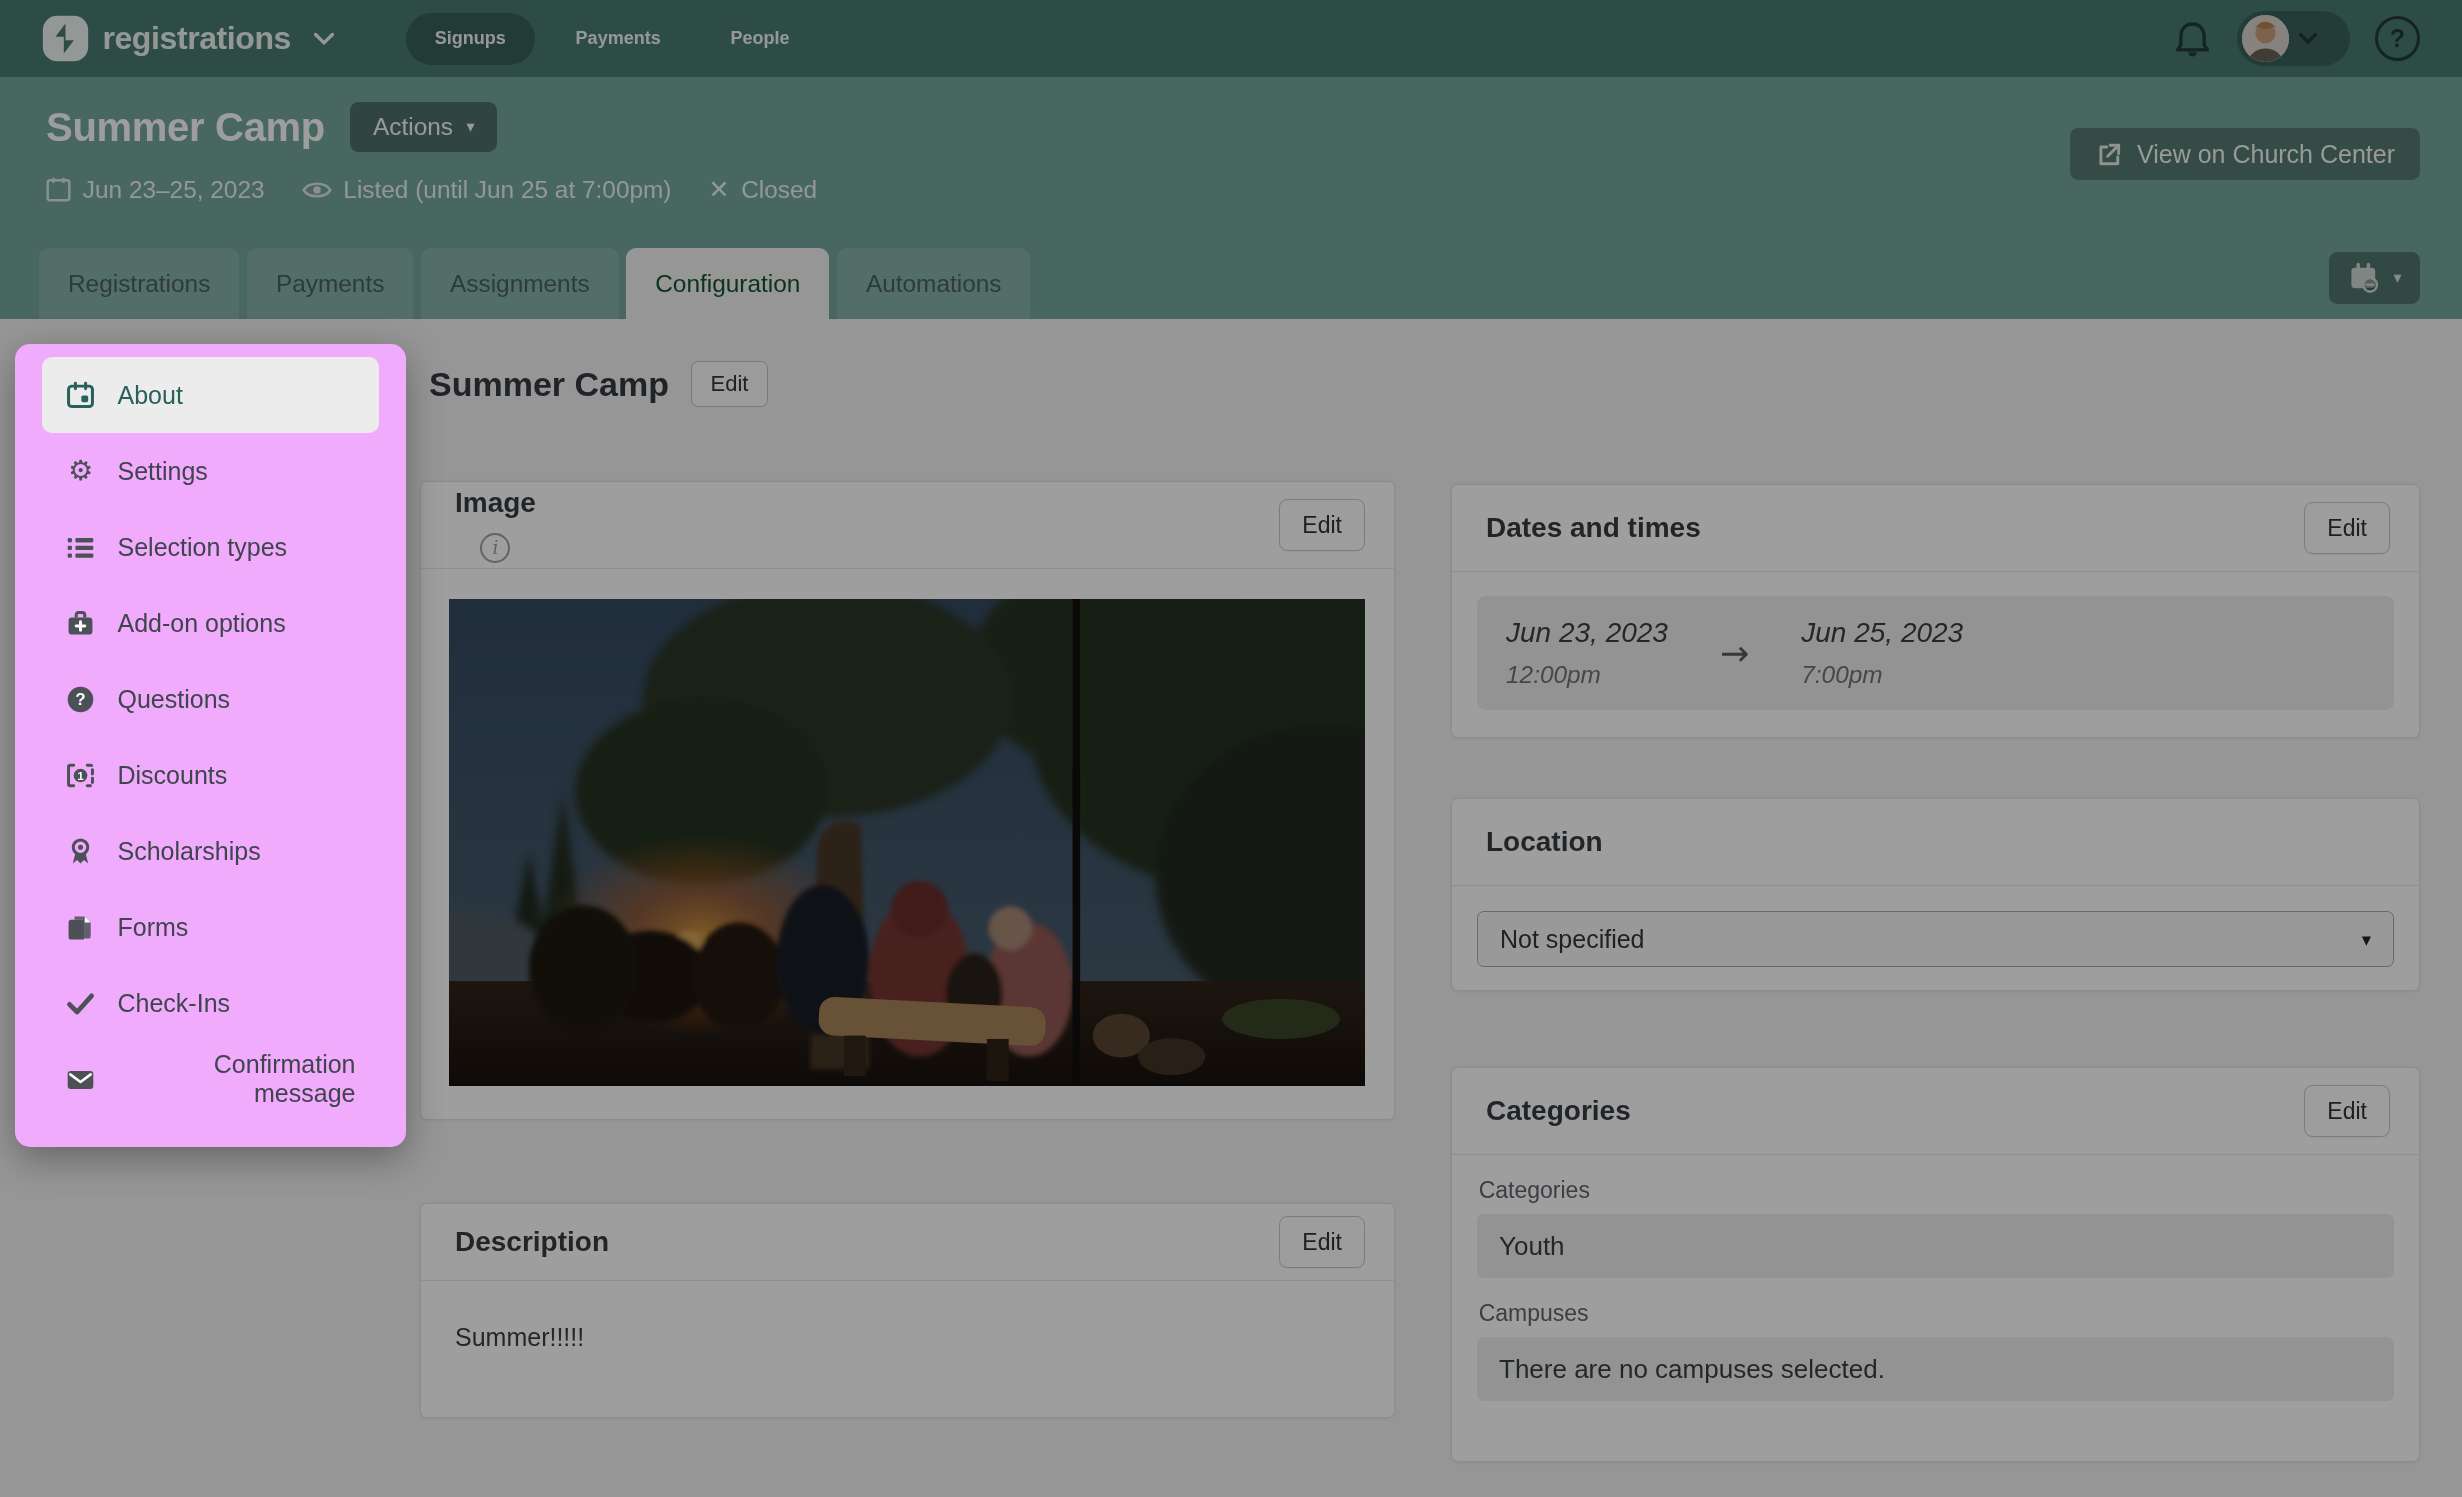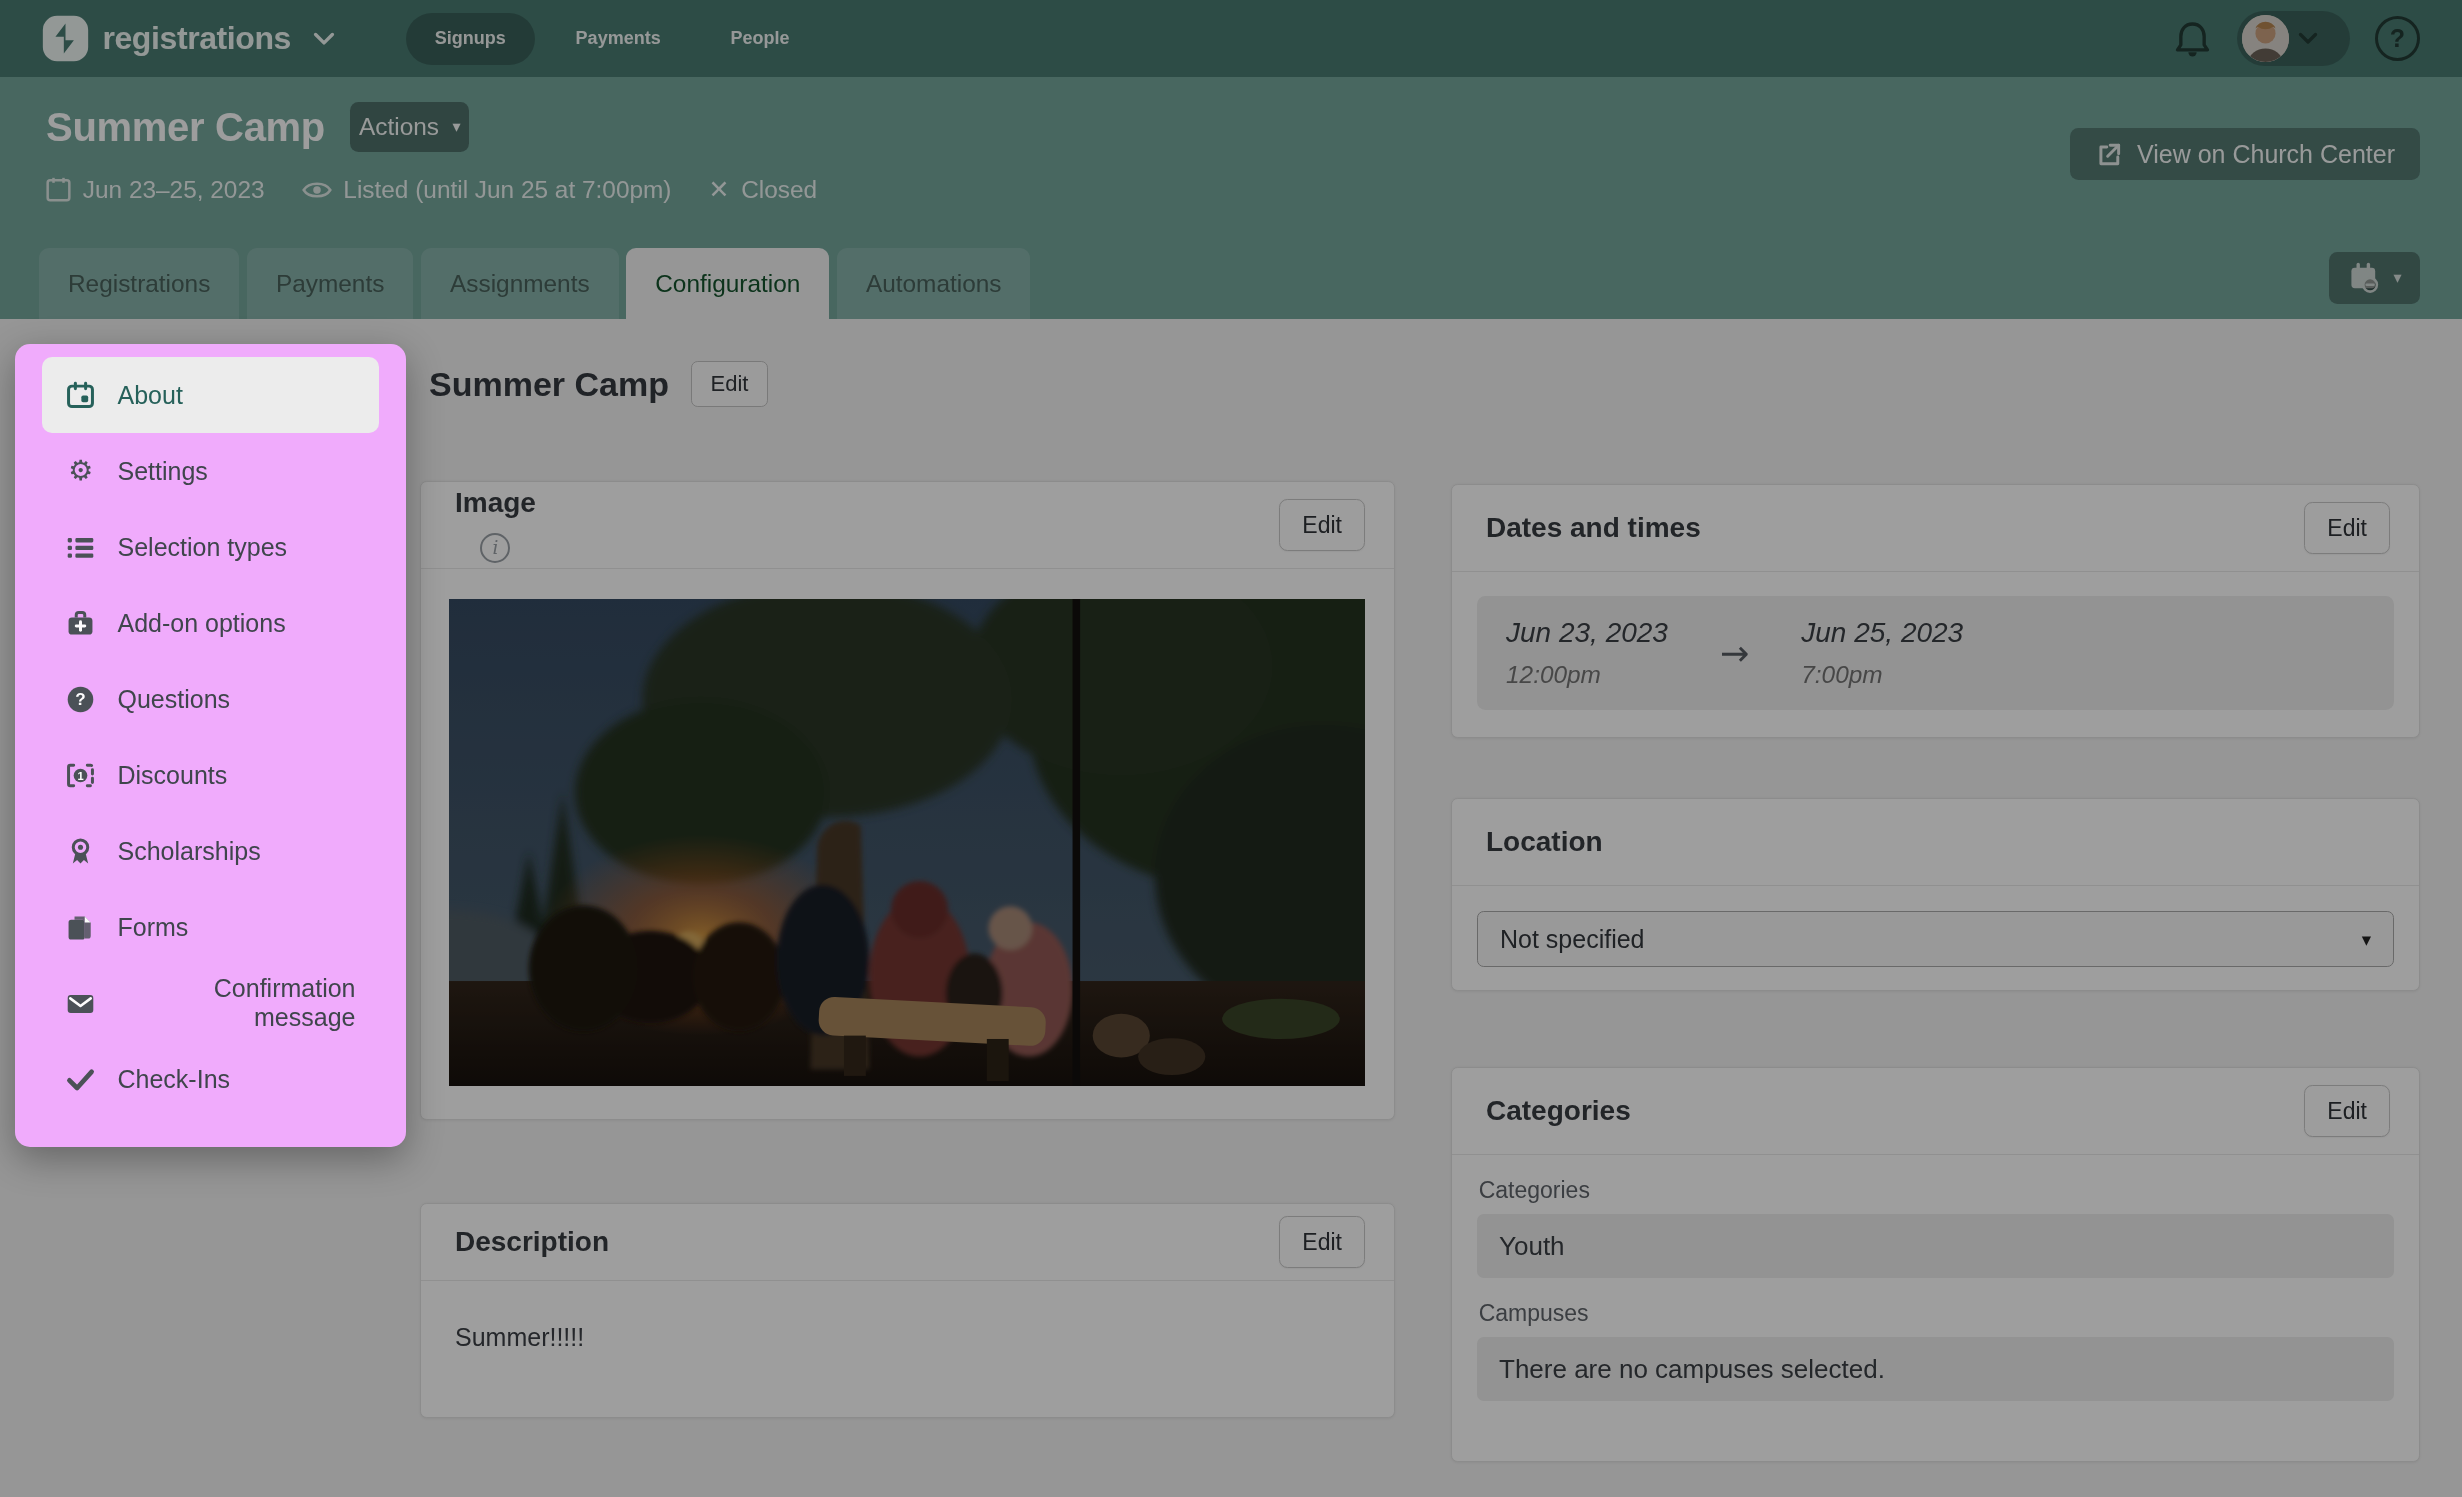--- a/index.html
+++ b/index.html
@@ -35,21 +35,21 @@
     color:#223b35;font-size:25px;font-weight:700;}
   
   .hero{
     position:absolute;top:77px;left:0;width:2462px;height:242px;background:#74a69c;
     box-sizing:border-box;padding:25px 42px 0 46px;
   }
   .hero-title-row{display:flex;align-items:center;gap:25px;}
   .hero-title{font-size:40px;font-weight:600;color:#fdfefe;letter-spacing:-0.3px;}
   .actions-btn{
     height:50px;border-radius:8.4px;background:rgba(0,0,0,0.32);
-    display:flex;align-items:center;gap:13.4px;padding:0 9px;cursor:pointer;
+    display:flex;align-items:center;gap:13.4px;padding:0 23px;cursor:pointer;
     color:rgba(255,255,255,0.95);font-size:24.4px;
   }
   .caret{font-size:16px;line-height:1;font-family:"DejaVu Sans",sans-serif;}
   .view-btn{
     position:absolute;top:51px;right:42px;height:52px;border-radius:8.4px;
     background:rgba(0,0,0,0.27);display:flex;align-items:center;gap:15px;padding:0 25px;
     color:rgba(255,255,255,0.95);font-size:25px;cursor:pointer;
   }
   .date-row{display:flex;align-items:center;gap:37px;margin-top:23.5px;
     color:rgba(255,255,255,0.88);font-size:24.4px;}
@@ -466,29 +466,29 @@
         <path d="M10 4 h12 l7 7 v16 a3 3 0 0 1 -3 3 h-4 V11 a3 3 0 0 0 -3 -3 h-9 Z" fill="#4b5157" opacity="0.85"></path>
         <path d="M22 4 l7 7 h-7 Z" fill="#fcfcfc"></path>
       </svg>
     </span>
     <span>Forms</span>
   </div>
 
   <div class="side-item">
     <span class="side-ic">
       <svg width="29" height="29" viewBox="0 0 34 34">
+        <path d="M4 18 L13 27 L30 8" fill="none" stroke="#4b5157" stroke-width="5.5" stroke-linecap="round" stroke-linejoin="round"></path>
+      </svg>
+    </span>
+    <span>Check-Ins</span>
+  </div>
+
+  <div class="side-item">
+    <span class="side-ic">
+      <svg width="29" height="29" viewBox="0 0 34 34">
         <rect x="2" y="7" width="30" height="21" rx="3.5" fill="#4b5157"></rect>
         <path d="M5 11 L17 20 L29 11" fill="none" stroke="#fcfcfc" stroke-width="3" stroke-linecap="round" stroke-linejoin="round"></path>
       </svg>
     </span>
     <span>Confirmation message</span>
   </div>
-
-  <div class="side-item">
-    <span class="side-ic">
-      <svg width="29" height="29" viewBox="0 0 34 34">
-        <path d="M4 18 L13 27 L30 8" fill="none" stroke="#4b5157" stroke-width="5.5" stroke-linecap="round" stroke-linejoin="round"></path>
-      </svg>
-    </span>
-    <span>Check-Ins</span>
-  </div>
 </div>
 
 
 </body></html>

